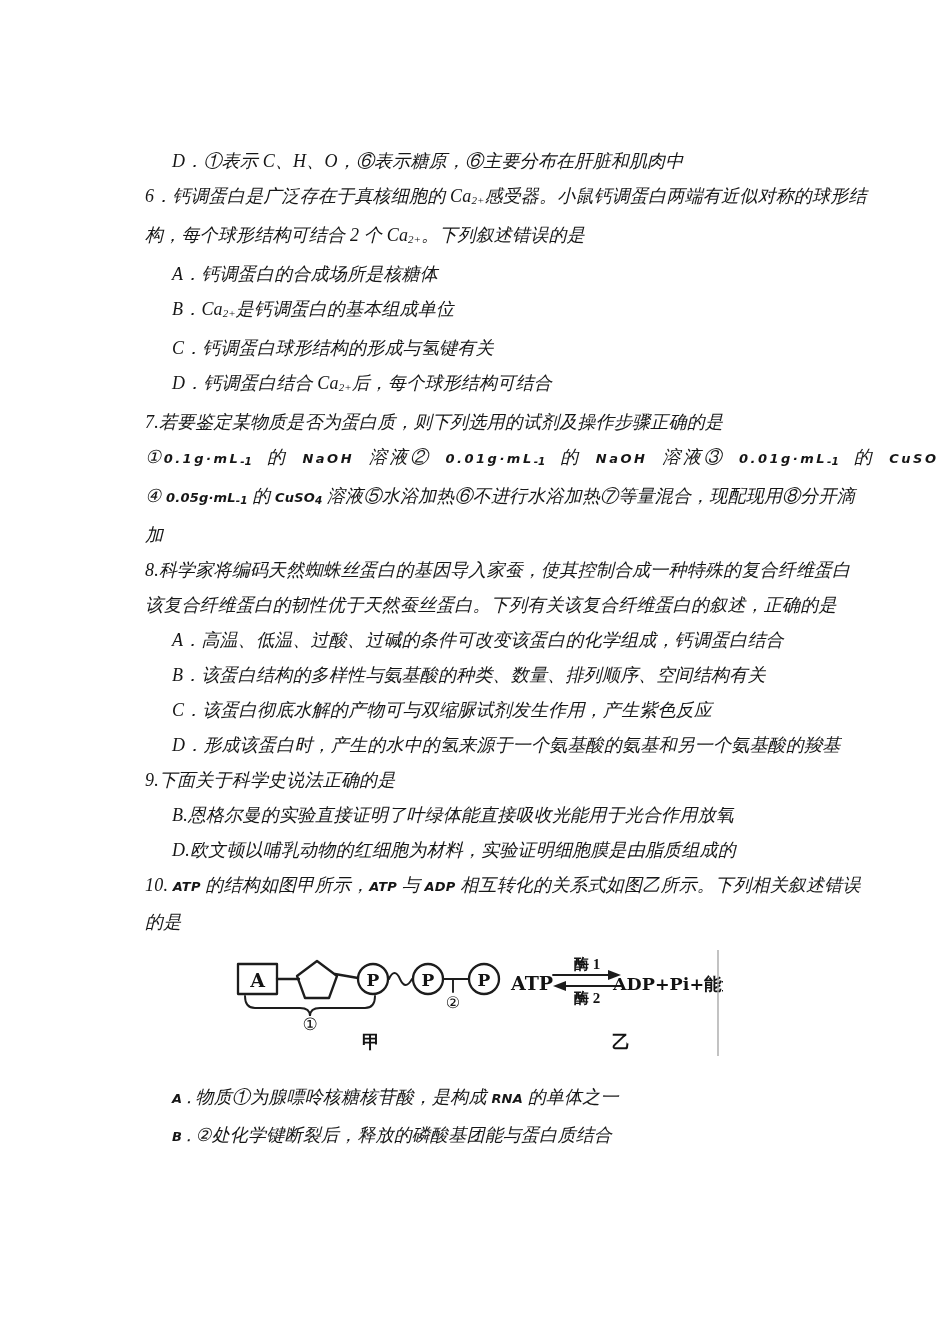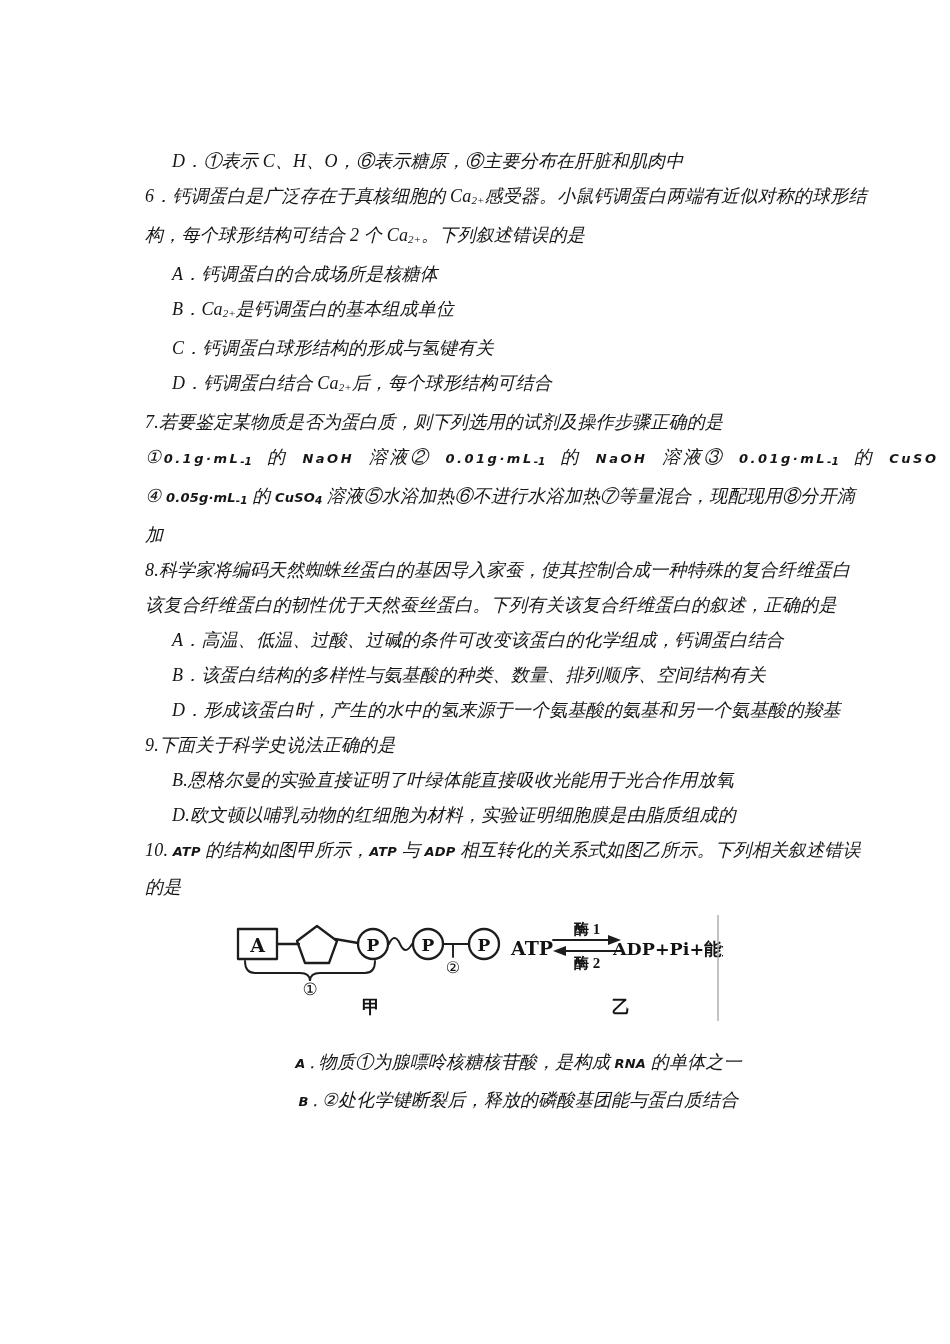--- a/index.html
+++ b/index.html
@@ -17,21 +17,21 @@
   .line {
     margin:0 0 13px 0;
     font-size:18px;
     line-height:22px;
     white-space:pre;
     letter-spacing:0.2px;
     font-style:italic;
   }
   .line.ind { padding-left:27px; }
   .line.wide { letter-spacing:2.5px; word-spacing:8px; }
-  .sec3 .line { margin-bottom:14px;text-align:center; }
+  .sec3 .line { margin-bottom:14px; }
   .seg.sub { font-size:11px; vertical-align:-2px; letter-spacing:0; }
   .seg.sans { font-family:"DejaVu Sans","Liberation Sans",sans-serif; font-weight:bold; font-size:13px; }
   .seg.sans.sub { font-size:10.5px; }
   .figure { margin:8px 0 26px 78px; width:500px; height:114px; }
   .dstroke { stroke:#1d1d1d; stroke-width:2.3; fill:none; stroke-linecap:round; stroke-linejoin:round; }
   .dthin  { stroke:#1d1d1d; stroke-width:1.9; fill:none; stroke-linecap:round; }
   .t-serif { font-family:"DejaVu Serif","Liberation Serif",serif; font-weight:bold; fill:#131313; }
   .t-cjk   { font-family:"Liberation Serif","DejaVu Serif",serif; fill:#131313; }
   .t-cjk-b { font-family:"Liberation Serif","DejaVu Serif",serif; font-weight:bold; fill:#131313; }
   .vline { stroke:#a9a9a9; stroke-width:1.4; }
@@ -54,20 +54,21 @@
       <p class="line wide"><span class="seg">①</span><span class="seg sans">0.1g·mL</span><span class="seg sub sans">-1</span><span class="seg"> 的 </span><span class="seg sans">NaOH</span><span class="seg"> 溶液② </span><span class="seg sans">0.01g·mL</span><span class="seg sub sans">-1</span><span class="seg"> 的 </span><span class="seg sans">NaOH</span><span class="seg"> 溶液③ </span><span class="seg sans">0.01g·mL</span><span class="seg sub sans">-1</span><span class="seg"> 的 </span><span class="seg sans">CuSO</span></p>
       <p class="line"><span class="seg">④ </span><span class="seg sans">0.05g·mL</span><span class="seg sub sans">-1</span><span class="seg"> 的 </span><span class="seg sans">CuSO</span><span class="seg sub sans">4</span><span class="seg"> 溶液⑤水浴加热⑥不进行水浴加热⑦等量混合，现配现用⑧分开滴</span></p>
       <p class="line"><span class="seg">加</span></p>
     </div>
 
   <div id="section-2" class="sec2">
       <p class="line"><span class="seg">8.科学家将编码天然蜘蛛丝蛋白的基因导入家蚕，使其控制合成一种特殊的复合纤维蛋白</span></p>
       <p class="line"><span class="seg">该复合纤维蛋白的韧性优于天然蚕丝蛋白。下列有关该复合纤维蛋白的叙述，正确的是</span></p>
       <p class="line ind"><span class="seg">A．高温、低温、过酸、过碱的条件可改变该蛋白的化学组成，钙调蛋白结合</span></p>
       <p class="line ind"><span class="seg">B．该蛋白结构的多样性与氨基酸的种类、数量、排列顺序、空间结构有关</span></p>
+      <p class="line ind"><span class="seg">C．该蛋白彻底水解的产物可与双缩脲试剂发生作用，产生紫色反应</span></p>
       <p class="line ind"><span class="seg">D．形成该蛋白时，产生的水中的氢来源于一个氨基酸的氨基和另一个氨基酸的羧基</span></p>
       <p class="line"><span class="seg">9.下面关于科学史说法正确的是</span></p>
       <p class="line ind"><span class="seg">B.恩格尔曼的实验直接证明了叶绿体能直接吸收光能用于光合作用放氧</span></p>
       <p class="line ind"><span class="seg">D.欧文顿以哺乳动物的红细胞为材料，实验证明细胞膜是由脂质组成的</span></p>
       <p class="line"><span class="seg">10. </span><span class="seg sans">ATP</span><span class="seg"> 的结构如图甲所示，</span><span class="seg sans">ATP</span><span class="seg"> 与 </span><span class="seg sans">ADP</span><span class="seg"> 相互转化的关系式如图乙所示。下列相关叙述错误</span></p>
       <p class="line"><span class="seg">的是</span></p>
     </div>
 
   <div class="figure">
     <svg width="500" height="114" viewBox="0 0 500 114">

